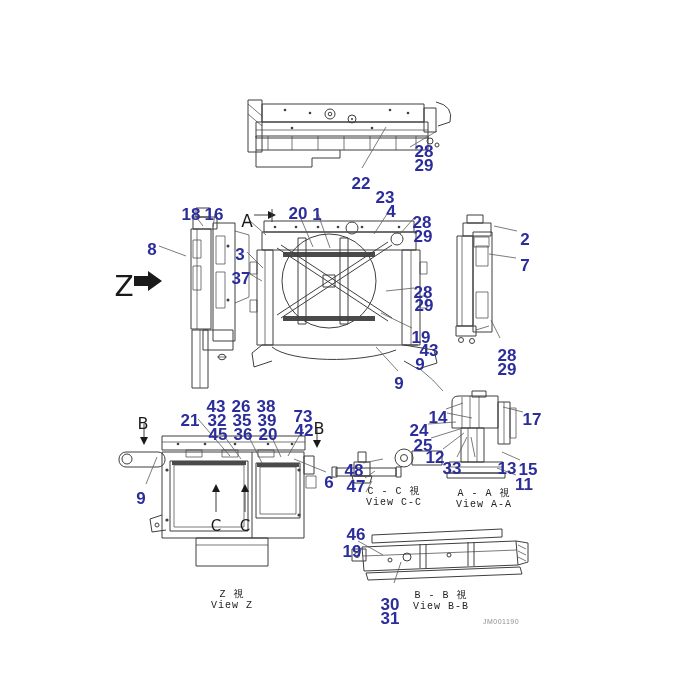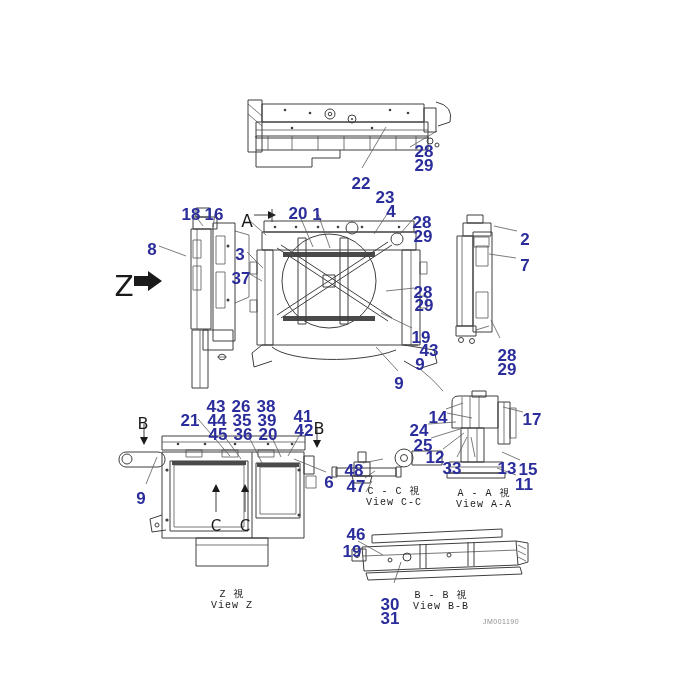--- a/index.html
+++ b/index.html
@@ -319,27 +319,27 @@
       <span class="callout" style="left: 528px; top: 462px;">15</span>
       <span class="callout" style="left: 524px; top: 477px;">11</span>
       <span class="callout" style="left: 354px; top: 463px;">48</span>
       <span class="callout" style="left: 356px; top: 479px;">47</span>
       <span class="callout" style="left: 356px; top: 495px; margin-top: 32px;">46</span>
       <span class="callout" style="left: 329px; top: 475px;">6</span>
       <span class="callout" style="left: 216px; top: 399px;">43</span>
       <span class="callout" style="left: 241px; top: 399px;">26</span>
       <span class="callout" style="left: 266px; top: 399px;">38</span>
       <span class="callout" style="left: 190px; top: 413px;">21</span>
-      <span class="callout" style="left: 217px; top: 413px;">44</span>
+      <span class="callout" style="left: 217px; top: 413px;">32</span>
       <span class="callout" style="left: 242px; top: 413px;">35</span>
       <span class="callout" style="left: 267px; top: 413px;">39</span>
       <span class="callout" style="left: 218px; top: 427px;">45</span>
       <span class="callout" style="left: 243px; top: 427px;">36</span>
       <span class="callout" style="left: 268px; top: 427px;">20</span>
-      <span class="callout" style="left: 303px; top: 409px;">41</span>
+      <span class="callout" style="left: 303px; top: 409px;">73</span>
       <span class="callout" style="left: 304px; top: 423px;">42</span>
       <span class="callout" style="left: 141px; top: 491px;">9</span>
       <span class="callout" style="left: 352px; top: 544px;">19</span>
       <span class="callout" style="left: 390px; top: 597px;">30</span>
       <span class="callout" style="left: 390px; top: 611px;">31</span>
       <span class="marker" style="left: 247px; top: 214px; font-size: 17px;">A</span>
       <span class="marker" style="left: 124px; top: 280px; font-size: 28px;">Z</span>
       <span class="marker" style="left: 143px; top: 417px; font-size: 16px;">B</span>
       <span class="marker" style="left: 319px; top: 422px; font-size: 16px;">B</span>
       <span class="marker" style="left: 216px; top: 519px; font-size: 15px;">C</span>

